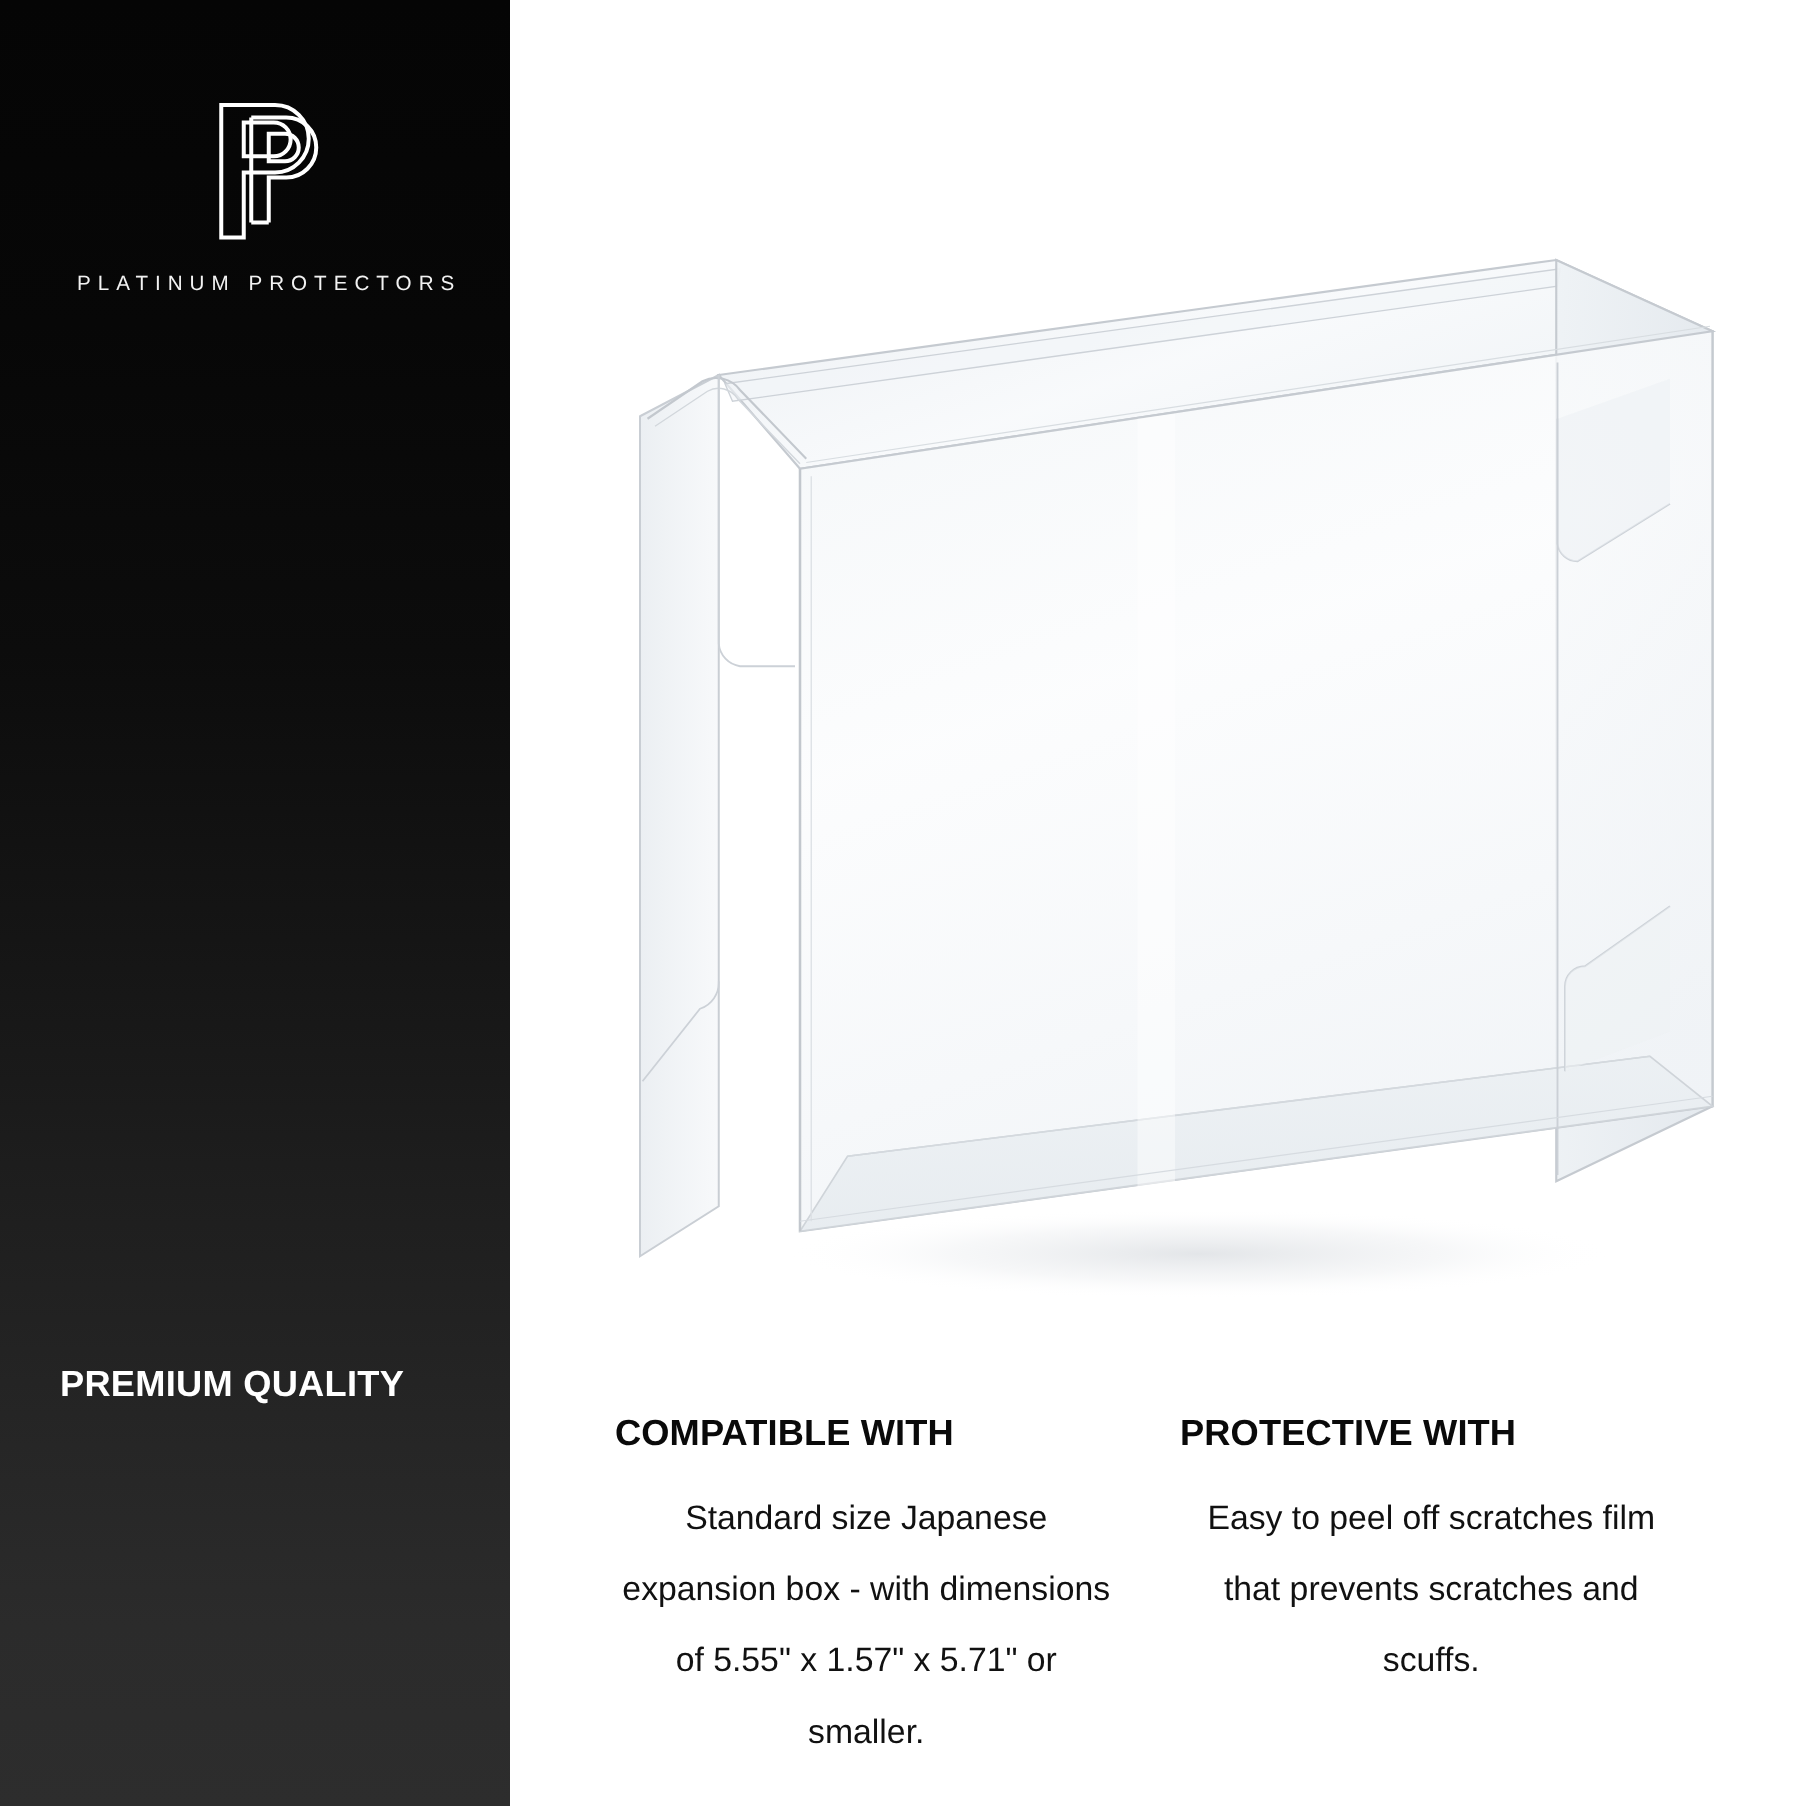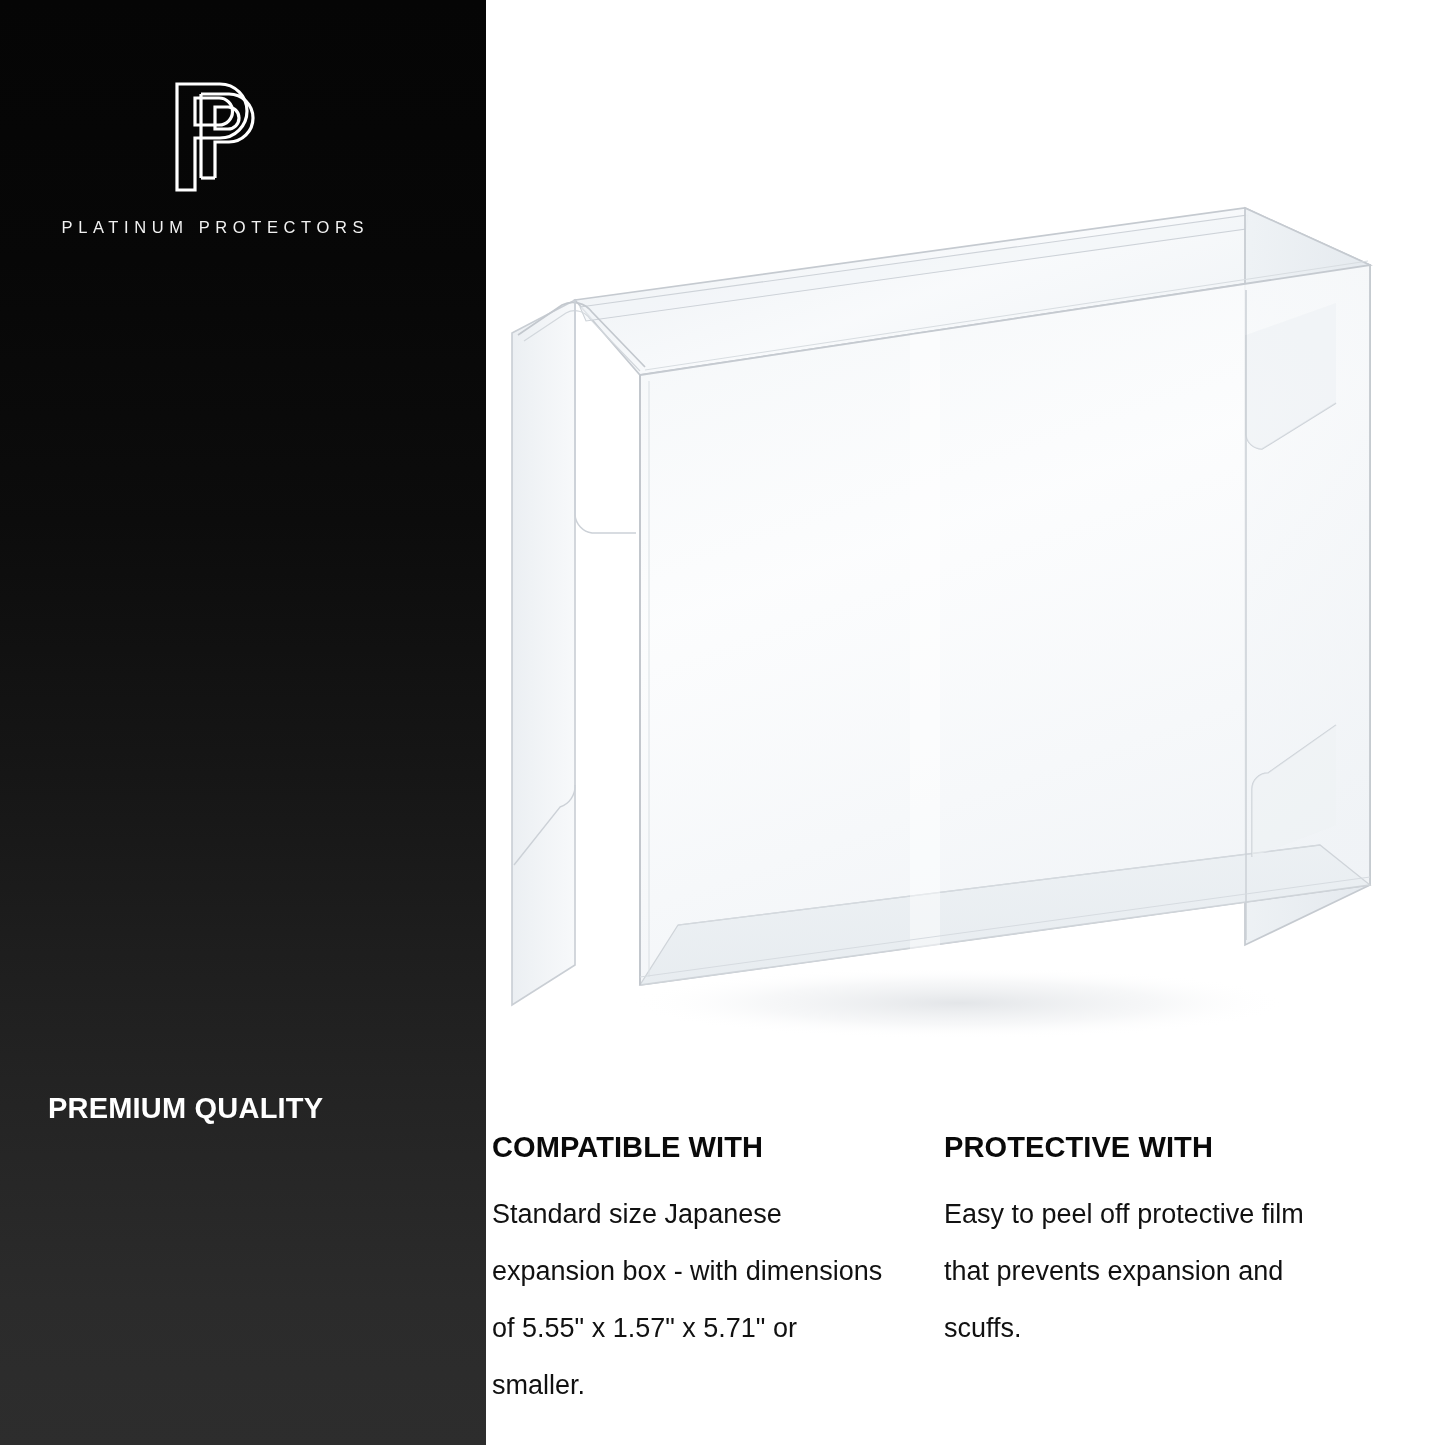--- a/index.html
+++ b/index.html
@@ -19,21 +19,21 @@
     height: 1445px;
     background: #ffffff;
     overflow: hidden;
   }
 
   
   .left-panel {
     position: absolute;
     left: 0;
     top: 0;
-    width: 486px;
+    width: 408px;
     height: 1445px;
     background: linear-gradient(180deg,
         #050505 0%,
         #070707 18%,
         #0c0c0c 36%,
         #151515 52%,
         #1e1e1e 66%,
         #262626 80%,
         #2b2b2b 90%,
         #2d2d2d 100%);
@@ -138,20 +138,21 @@
     letter-spacing: 0.1px;
     line-height: 1.12;
     margin: 0 0 23px 0;
   }
   .feature-body {
     color: #111111;
     font-size: 27px;
     font-weight: 400;
     line-height: 57px;
     margin: 0;
+    text-align: center;
   }
 </style>
 </head>
 <body>
 
 <div class="page">
 
   <div class="left-panel">
 
     <div class="brand">
@@ -258,18 +259,18 @@
 
   <div class="features">
 
     <div class="feature-col">
       <p class="feature-heading">COMPATIBLE WITH</p>
       <p class="feature-body">Standard size Japanese expansion box - with dimensions of 5.55" x 1.57" x 5.71" or smaller.</p>
     </div>
 
     <div class="feature-col">
       <p class="feature-heading">PROTECTIVE WITH</p>
-      <p class="feature-body">Easy to peel off protective film that prevents expansion and scuffs.</p>
+      <p class="feature-body">Easy to peel off scratches film that prevents scratches and scuffs.</p>
     </div>
 
   </div>
 
 </div>
 
 </body></html>

